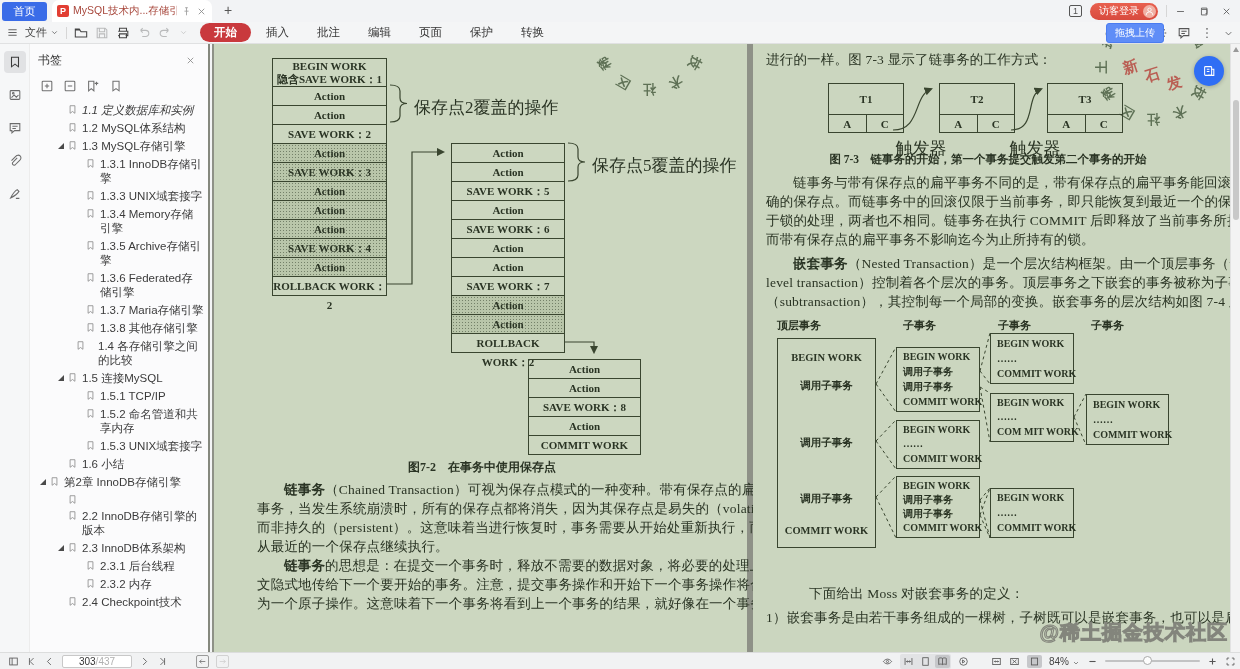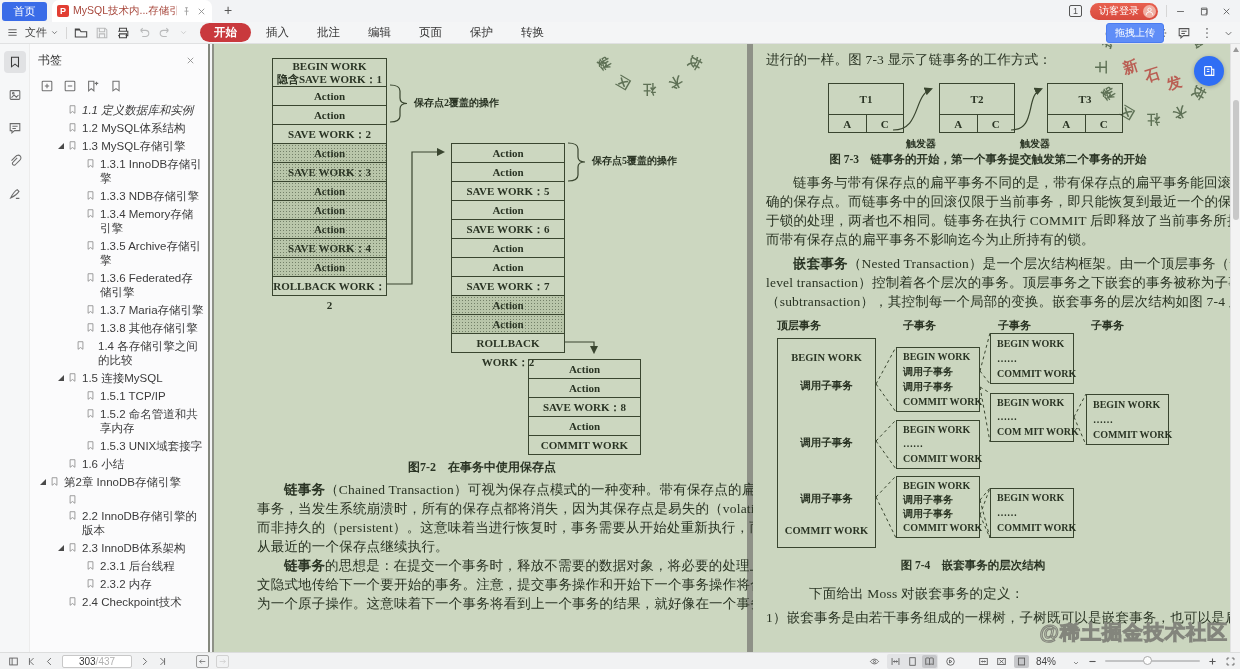--- a/index.html
+++ b/index.html
@@ -62,21 +62,21 @@
 .floatbtn{position:absolute;right:16px;top:12px;width:30px;height:30px;border-radius:50%;background:#2f6ef4;
   box-shadow:0 1px 4px rgba(0,0,0,.25);display:flex;align-items:center;justify-content:center;color:#fff;cursor:pointer}
 .wm{position:absolute;right:12px;bottom:6px;font-size:20px;font-weight:bold;letter-spacing:1px;
   color:transparent;-webkit-text-stroke:1.1px #83857c;font-family:"Liberation Sans",sans-serif}
 
 .fcol{position:absolute;border-top:1px solid #39452f}
 .frow{position:relative;border:1px solid #39452f;border-top:none;text-align:center;
   font-size:11px;font-weight:bold;line-height:19px;height:19px}
 .frow.h2{height:28px;line-height:13px;padding-top:1px}
 .frow.sh{background-color:#b9c6aa;background-image:radial-gradient(rgba(48,60,40,.5) .8px,transparent .9px);background-size:3px 3px}
-.blabel{position:absolute;font-size:10px;font-weight:bold;white-space:nowrap}
+.blabel{position:absolute;font-size:17px;font-weight:normal;white-space:nowrap}
 .fcap{position:absolute;text-align:center;font-weight:bold;font-size:12px}
 .pline{position:absolute;white-space:nowrap;font-size:13.5px;letter-spacing:.2px}
 .pline b{font-size:13.5px}
 .ovl{position:absolute;left:0;top:0;width:100%;height:100%;pointer-events:none}
 
 .tbox{position:absolute;border:1px solid #39452f;height:50px;width:76px;font-weight:bold;font-size:11px}
 .tbox .tt{height:31px;border-bottom:1px solid #39452f;display:flex;align-items:center;justify-content:center}
 .tbox .ac{display:flex;height:18px}
 .tbox .ac div{flex:1;display:flex;align-items:center;justify-content:center}
 .tbox .ac div:first-child{border-right:1px solid #39452f}
@@ -97,21 +97,21 @@
 .pgbox{width:70px;height:13px;background:#fff;border:1px solid #c8c8c8;border-radius:2px;
   display:flex;align-items:center;justify-content:center;font-size:10px}
 .pgbox .cur{color:#333}.pgbox .tot{color:#b0b0b0}
 .navbtn{width:13px;height:13px;border:1px solid #9a9a9a;border-radius:2px;display:flex;align-items:center;justify-content:center}
 .navbtn.dis{border-color:#d2d2d2;color:#c9c9c9}
 .grp{background:#e2e3e5;border-radius:2px;display:flex;align-items:center;gap:2px;padding:1px}
 .gic{width:15px;height:13px;display:flex;align-items:center;justify-content:center;border-radius:2px}
 .gic.on{background:#c6c7ca}
 .track{width:95px;height:2px;background:#c2c3c4;border-radius:1px;position:relative}
 .knob{position:absolute;left:38px;top:-4px;width:9px;height:9px;background:#fdfdfd;border:1px solid #aaa;border-radius:50%}
-.zoomlbl{display:flex;align-items:flex-end;gap:16px;color:#444}
+.zoomlbl{display:flex;align-items:flex-end;gap:3px;color:#444}
 </style>
 </head>
 <body>
 
 <svg width="0" height="0" style="position:absolute">
   <defs>
     <symbol id="i-menu" viewBox="0 0 16 16">
         <path d="M2 4h12M2 8h12M2 12h12"></path>
       </symbol>
     <symbol id="i-caret" viewBox="0 0 16 16">
@@ -440,21 +440,21 @@
           <svg class="ic s bmic">
             <use href="#i-bmsm"></use>
           </svg>
           <span>1.3.1 InnoDB存储引擎</span>
         </div>
         <div class="bm-item" style="padding-left: 46px;">
           <span class="notri"></span>
           <svg class="ic s bmic">
             <use href="#i-bmsm"></use>
           </svg>
-          <span>1.3.3 NDB存储引擎</span>
+          <span>1.3.3 UNIX域套接字</span>
         </div>
         <div class="bm-item" style="padding-left: 46px;">
           <span class="notri"></span>
           <svg class="ic s bmic">
             <use href="#i-bmsm"></use>
           </svg>
           <span>1.3.4 Memory存储引擎</span>
         </div>
         <div class="bm-item" style="padding-left: 46px;">
           <span class="notri"></span>
@@ -745,21 +745,20 @@
             <div>BEGIN WORK</div>
             <div>……</div>
             <div>COMMIT WORK</div>
           </div>
           <div class="nbox" style="left: 333px; top: 350px; width: 83px; height: 51px;">
             <div>BEGIN WORK</div>
             <div>……</div>
             <div>COMMIT WORK</div>
           </div>
         </div>
-      <div class="fcap" style="left:24px;top:514px;width:392px;font-size:11.5px">图 7-4　嵌套事务的层次结构</div>
       <svg class="ovl" viewBox="0 0 479 608">
         <defs>
             <marker id="ar2" viewBox="0 0 8 8" refX="6" refY="4" markerWidth="7" markerHeight="7" orient="auto">
               <path d="M0 0L8 4L0 8z" fill="#39452f"></path>
             </marker>
           </defs>
         <path d="M140,86 C168,86 160,52 178,45" stroke="#39452f" fill="none" stroke-width="1.2" marker-end="url(#ar2)"></path>
         <path d="M258,86 C284,86 272,52 288,45" stroke="#39452f" fill="none" stroke-width="1.2" marker-end="url(#ar2)"></path>
         <g stroke="#39452f" stroke-width="1" stroke-dasharray="3,3" fill="none">
           <path d="M123,340 L143,303 M123,340 L143,368"></path>

